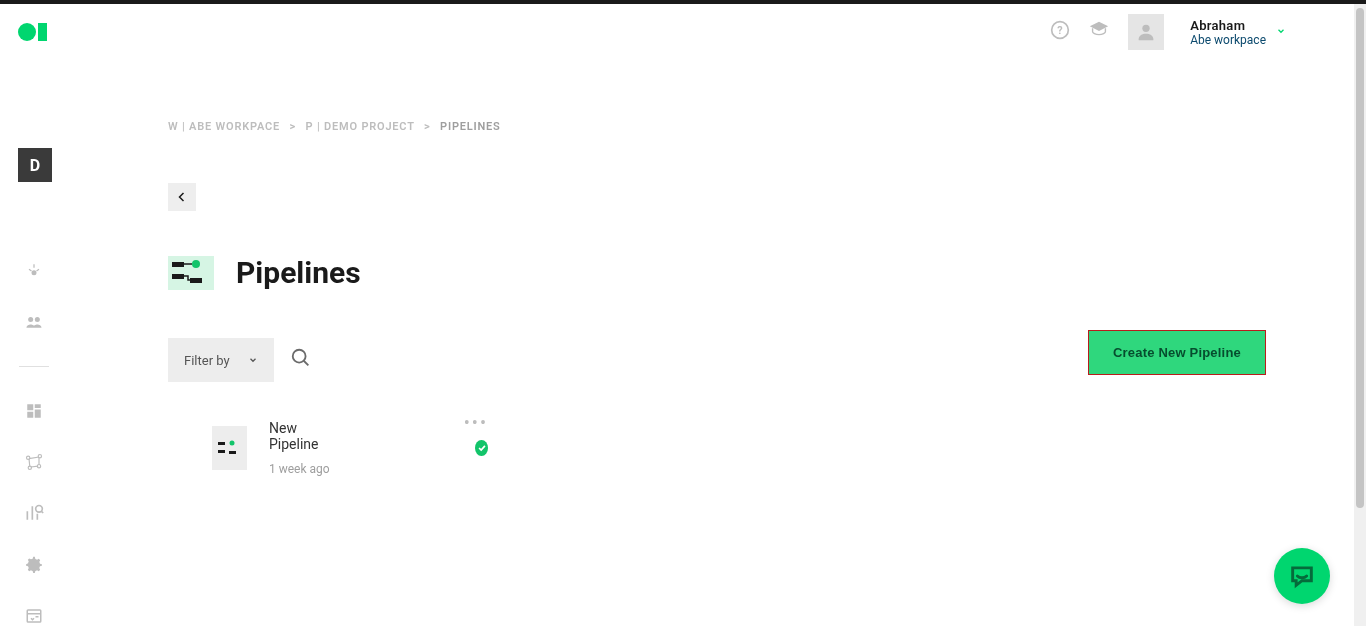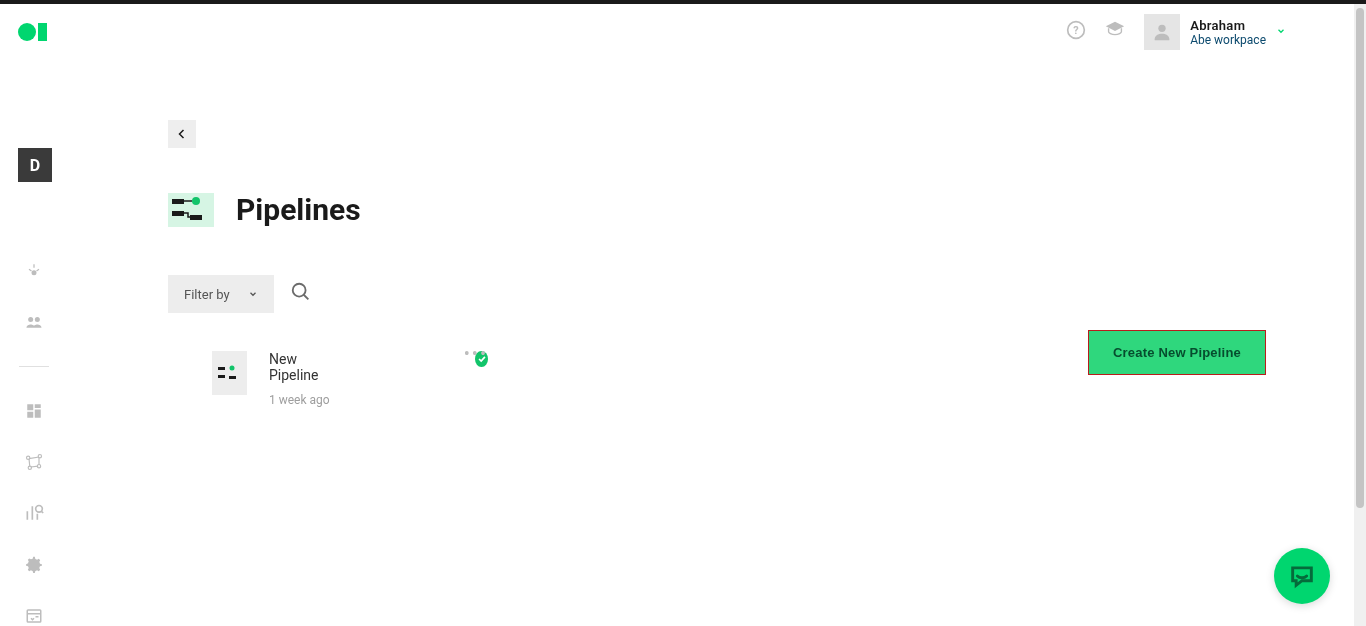--- a/index.html
+++ b/index.html
@@ -37,21 +37,21 @@
     margin-right: 60px;
   }
   .icon-gray { color: #bdbdbd; cursor: pointer; }
   .avatar-block {
     display: flex; align-items: center; gap: 10px; cursor: pointer;
   }
   .avatar-box {
     width: 36px; height: 36px; background: #e5e5e5;
     display: flex; align-items: center; justify-content: center;
   }
-  .user-texts { display: flex; flex-direction: column; }
+  .user-texts { display: flex; flex-direction: column; margin-left: 16px; }
   .user-name { font-size: 13px; font-weight: 600; color: #1a1a1a; letter-spacing: 0.3px; }
   .user-ws { font-size: 12px; color: #0c4a6e; }
   .chev-down { color: #00d66f; font-size: 12px; }
 
   .layout { display: flex; height: calc(100% - 60px); }
   .sidebar {
     width: 68px;
     display: flex; flex-direction: column; align-items: center;
     padding-top: 100px;
     gap: 30px;
@@ -99,21 +99,21 @@
   }
   .page-title {
     font-size: 30px; font-weight: 700; color: #1a1a1a;
   }
 
   .toolbar-row {
     display: flex; align-items: center; gap: 16px;
     margin-bottom: 38px;
   }
   .pill-select {
-    background: #ededed; height: 38px;
+    background: #ededed; height: 44px;
     padding: 0 16px;
     display: flex; align-items: center; gap: 18px;
     font-size: 13px; color: #555; cursor: pointer;
   }
   .search-icon-btn { color: #6b6b6b; cursor: pointer; }
 
   .create-btn-wrap {
     position: absolute;
     right: 100px; top: 270px;
     border: 1px solid #b91c1c;
@@ -126,21 +126,21 @@
     font-size: 13px;
     font-weight: 600;
     letter-spacing: 0.2px;
     padding: 14px 24px;
     cursor: pointer;
     border: none;
     display: block;
   }
 
   .pipeline-item {
-    display: flex; gap: 22px;
+    display: flex; align-items: center; gap: 22px;
     position: relative;
     width: 320px;
     padding-left: 44px;
   }
   .pipeline-chip {
     width: 44px; height: 44px; background: #ededed;
     display: flex; align-items: center; justify-content: center;
   }
   .pipeline-texts { display:flex; flex-direction: column; }
   .pipeline-name { font-size: 14px; color: #333; }
@@ -270,20 +270,27 @@
     </div>
     <div class="side-icon">
       <svg width="18" height="18" viewBox="0 0 24 24" fill="none" stroke="currentColor" stroke-width="2">
           <rect x="3" y="4" width="18" height="16" rx="1"></rect>
           <path d="M3 9h18M8 15l2 2 2-2M14 13h4"></path>
         </svg>
     </div>
   </div>
 
   <div class="main">
+    <div class="breadcrumb">
+      <span class="crumb">W | ABE WORKPACE</span>
+      <span class="sep">&gt;</span>
+      <span class="crumb">P | DEMO PROJECT</span>
+      <span class="sep">&gt;</span>
+      <span class="crumb-active">PIPELINES</span>
+    </div>
 
     <div class="back-btn">
       <svg width="12" height="12" viewBox="0 0 24 24" fill="none" stroke="#1a1a1a" stroke-width="3">
           <polyline points="15 4 7 12 15 20"></polyline>
         </svg>
     </div>
 
     <div class="page-title-row">
       <div class="pipeline-big-icon">
         <svg width="46" height="34" viewBox="0 0 46 34">

